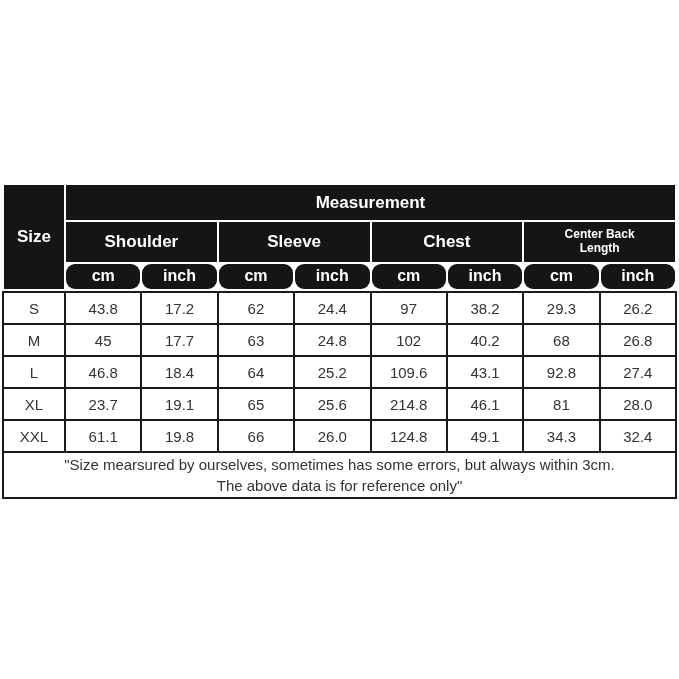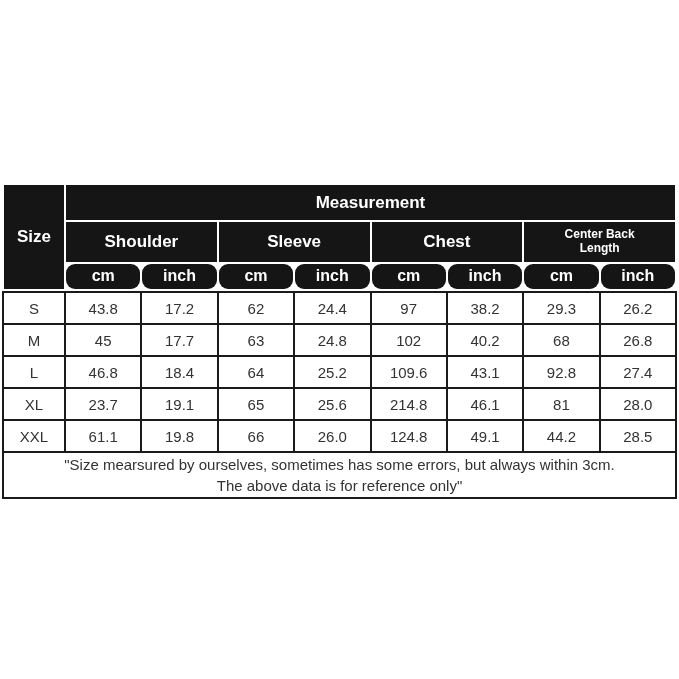--- a/index.html
+++ b/index.html
@@ -155,22 +155,22 @@
         <td>28.0</td>
       </tr>
       <tr>
         <td>XXL</td>
         <td>61.1</td>
         <td>19.8</td>
         <td>66</td>
         <td>26.0</td>
         <td>124.8</td>
         <td>49.1</td>
-        <td>44.2</td>
-        <td>28.5</td>
+        <td>34.3</td>
+        <td>32.4</td>
       </tr>
       <tr>
         <td class="note-cell" colspan="9">
           <div>"Size mearsured by ourselves, sometimes has some errors, but always within 3cm.</div>
           <div>The above data is for reference only"</div>
         </td>
       </tr>
     </tbody>
       </table>
 

